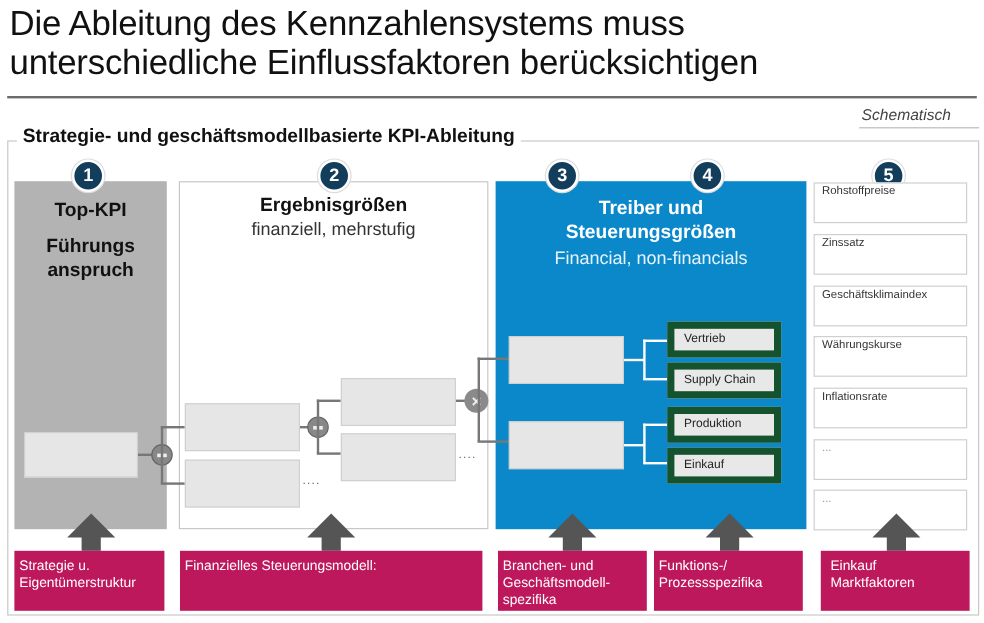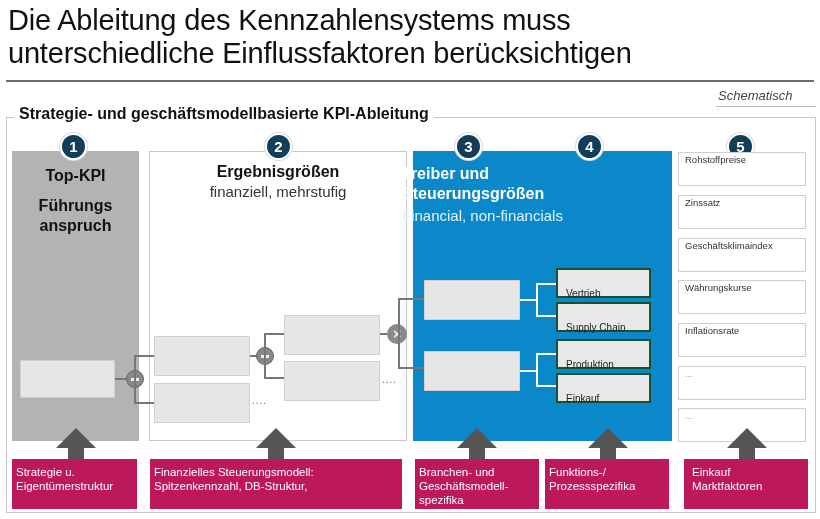--- a/index.html
+++ b/index.html
@@ -10,29 +10,29 @@
   .schem{left:718px;top:88px;font-size:13px;font-style:italic;color:#444}
   .schem-rule{left:716px;top:106px;width:100px;height:1px;background:#bbb}
   .frame{left:6px;top:117px;width:810px;height:396px;border:1px solid #c8c8c8}
   .subtitle{left:14px;top:105px;font-size:16px;font-weight:bold;background:#fff;padding:0 5px;color:#111}
   .col1{left:12px;top:151px;width:127px;height:290px;background:#b3b3b3}
   .col2{left:149px;top:151px;width:258px;height:290px;background:#fff;border:1px solid #c8c8c8}
   .col3{left:413px;top:151px;width:259px;height:290px;background:#0b88c9}
   .badge{width:27px;height:27px;border-radius:50%;background:#123e5c;color:#fff;font-weight:bold;font-size:15px;display:flex;align-items:center;justify-content:center;border:2px solid #fff;box-shadow:0 0 0 1px #ddd}
   .c1h{left:12px;width:127px;text-align:center;font-weight:bold;font-size:16px;line-height:20px}
   .c2h{left:149px;width:258px;text-align:center}
-  .c3h{left:402px;width:259px;text-align:left;color:#fff}
+  .c3h{left:413px;width:259px;text-align:center;color:#fff}
   .gbox{background:#e6e6e6;border:1px solid #d0d0d0}
   .wline{background:#fff}
   .gline{background:#777}
   .minus{width:18px;height:18px;border-radius:50%;background:#888;border:1px solid #666}
   .minus::after{content:"";position:absolute;left:4px;top:7px;width:8px;height:3px;background:#eee}
   .times{width:20px;height:20px;border-radius:50%;background:#8a8a8a;color:#eee;font-weight:bold;font-size:14px;display:flex;align-items:center;justify-content:center}
   .dots{font-size:10px;color:#666;letter-spacing:1px}
-  .sbox{background:#e8e8e8;border:2px solid #14532d;font-size:10px;color:#222;padding:18px 0 0 8px}
+  .sbox{background:#e8e8e8;border:6px solid #14532d;font-size:10px;color:#222;padding:3px 0 0 8px}
   .ext{left:678px;width:128px;height:34px;border:1px solid #cfcfcf;background:#fff;font-size:9.5px;color:#333;padding:1px 0 0 6px}
   .arrow{width:0;height:0;border-left:20px solid transparent;border-right:20px solid transparent;border-bottom:20px solid #555}
   .shaft{width:16px;background:#555}
   .foot{background:#be185d;color:#fff;font-size:11.5px;line-height:14px;padding:6px 4px}
 </style>
 </head>
 <body>
 
 <div class="abs title">
   <div>Die Ableitung des Kennzahlensystems muss</div>
@@ -126,21 +126,20 @@
 <div class="abs shaft" style="left:600px;top:447px;height:12px"></div>
 <div class="abs arrow" style="left:727px;top:428px"></div>
 <div class="abs shaft" style="left:739px;top:447px;height:12px"></div>
 
 <div class="abs foot" style="left:12px;top:459px;width:125px;height:50px">
   <div>Strategie u.</div>
   <div>Eigentümerstruktur</div>
 </div>
 <div class="abs foot" style="left:150px;top:459px;width:252px;height:50px">
   <div>Finanzielles Steuerungsmodell:</div>
-  <div>Spitzenkennzahl, DB-Struktur,</div>
 </div>
 <div class="abs foot" style="left:415px;top:459px;width:124px;height:50px">
   <div>Branchen- und</div>
   <div>Geschäftsmodell-</div>
   <div>spezifika</div>
 </div>
 <div class="abs foot" style="left:545px;top:459px;width:124px;height:50px">
   <div>Funktions-/</div>
   <div>Prozessspezifika</div>
 </div>

